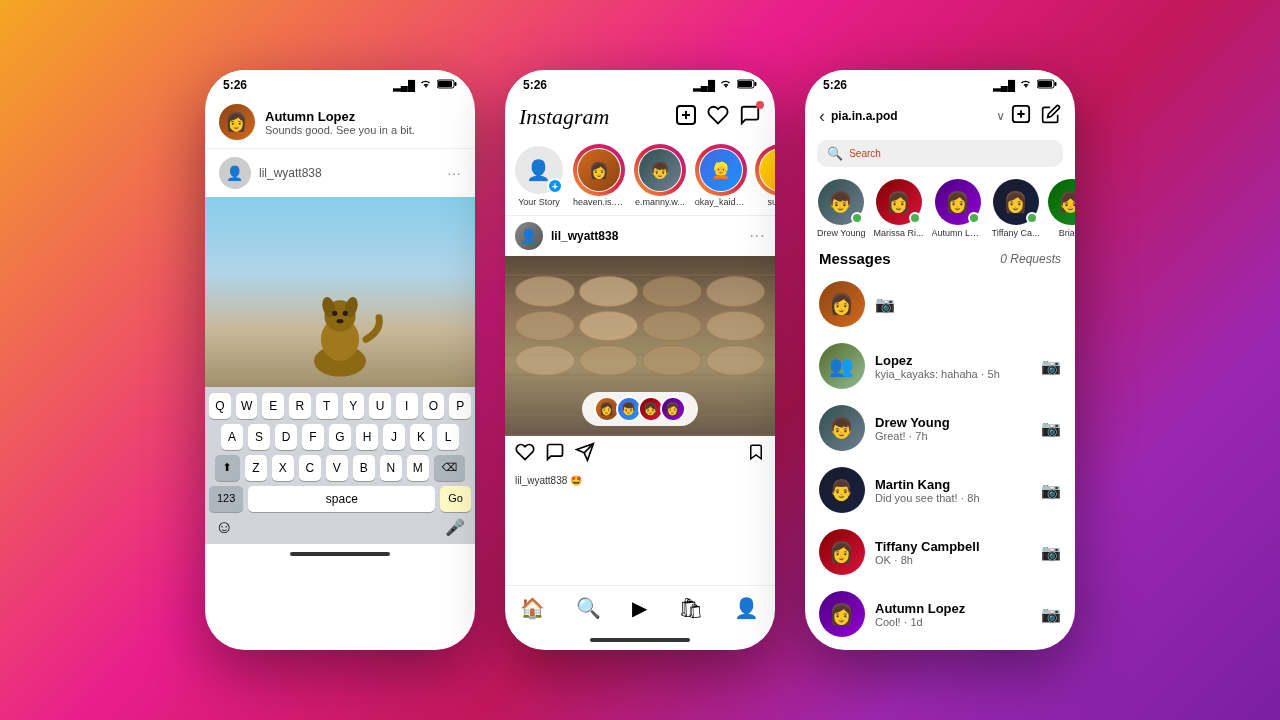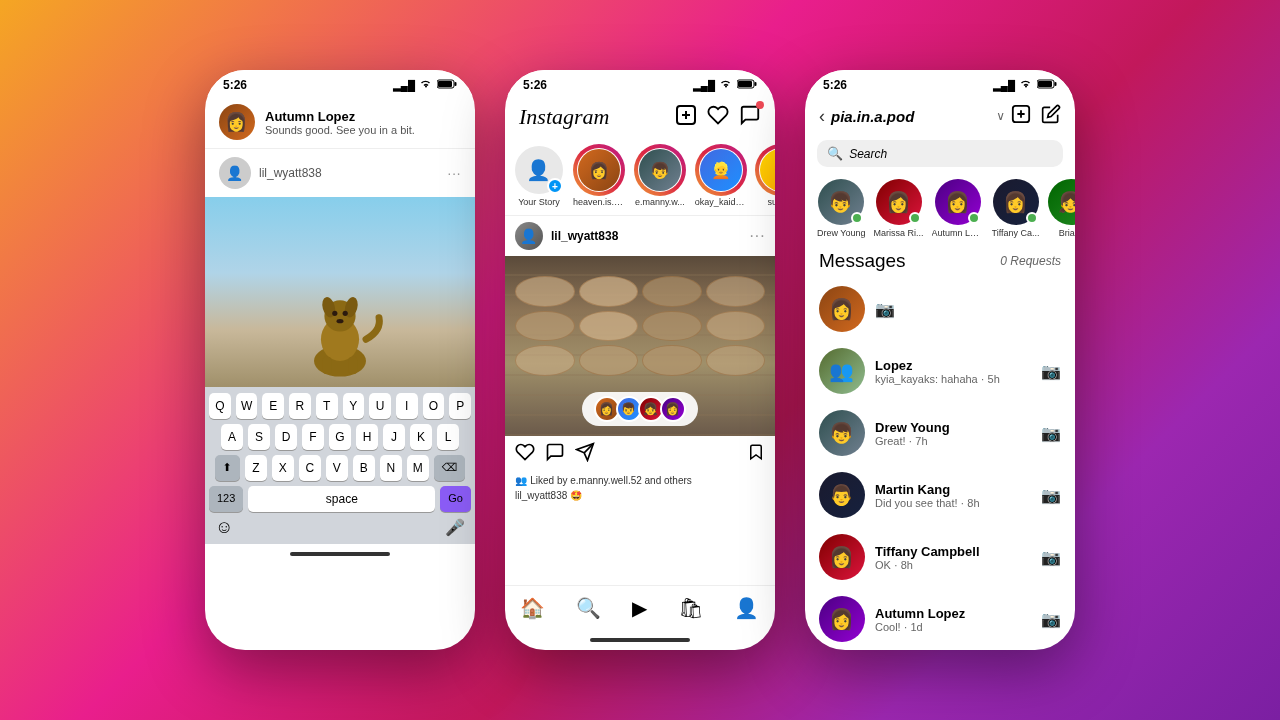--- a/index.html
+++ b/index.html
@@ -287,35 +287,35 @@
     .ig-nav-icon { font-size: 20px; }
 
     
     .dm-header {
       display: flex;
       align-items: center;
       padding: 8px 14px;
       gap: 6px;
     }
     .dm-back { font-size: 18px; color: #333; }
-    .dm-username { font-size: 15px; font-weight: 700; flex: 1; font-style: italic; }
+    .dm-username { font-size: 12px; font-weight: 700; flex: 1; }
     .dm-username-caret { font-size: 12px; color: #666; }
     .dm-header-icons { display: flex; gap: 10px; }
 
     .dm-search {
       margin: 4px 12px 8px;
       background: #efefef;
       border-radius: 10px;
       display: flex;
       align-items: center;
       padding: 6px 10px;
       gap: 6px;
     }
     .dm-search-icon { font-size: 13px; color: #999; }
-    .dm-search-text { font-size: 12px; color: #000000; font-style: italic; }
+    .dm-search-text { font-size: 10px; color: #c2410c; }
 
     .contacts-row {
       display: flex;
       gap: 8px;
       padding: 4px 12px 8px;
       overflow: hidden;
     }
     .contact-item {
       display: flex;
       flex-direction: column;
@@ -341,21 +341,21 @@
       border: 2px solid #fff;
     }
     .contact-name { font-size: 9px; color: #333; text-align: center; max-width: 52px; overflow: hidden; white-space: nowrap; text-overflow: ellipsis; }
 
     .dm-section-header {
       display: flex;
       justify-content: space-between;
       align-items: center;
       padding: 4px 14px 6px;
     }
-    .dm-section-title { font-size: 19px; font-weight: 400; }
+    .dm-section-title { font-size: 15px; font-weight: 700; }
     .dm-requests { font-size: 12px; color: #666; font-style: italic; }
 
     .dm-message-item {
       display: flex;
       align-items: center;
       padding: 8px 14px;
       gap: 10px;
     }
     .dm-msg-avatar {
       width: 46px; height: 46px;
@@ -475,21 +475,21 @@
       <div class="kb-key">C</div>
       <div class="kb-key">V</div>
       <div class="kb-key">B</div>
       <div class="kb-key">N</div>
       <div class="kb-key">M</div>
       <div class="kb-key-wide">⌫</div>
     </div>
     <div class="kb-row" style="justify-content: space-between; gap: 5px;">
       <div class="kb-key-wide">123</div>
       <div class="kb-key-space">space</div>
-      <div class="kb-key-wide" style="background:#8b5cf6;">Go</div>
+      <div class="kb-key-wide" style="background:#fef9c3;">Go</div>
     </div>
     <div class="kb-bottom-row">
       <span class="kb-emoji">☺</span>
       <span class="kb-mic">🎤</span>
     </div>
   </div>
 
   <div class="phone-home-bar">
     <div class="home-bar-line"></div>
   </div>
@@ -650,23 +650,20 @@
           <polygon points="22 2 15 22 11 13 2 9 22 2"></polygon>
         </svg>
     </span>
     <span class="feed-bookmark">
       <svg width="18" height="20" viewBox="0 0 24 24" fill="none" stroke="#000" stroke-width="2">
           <path d="M19 21l-7-5-7 5V5a2 2 0 0 1 2-2h10a2 2 0 0 1 2 2z"></path>
         </svg>
     </span>
   </div>
 
-  <div class="feed-likes">
-    <span style="font-size:10px;">👥</span> <span>Liked by e.manny.well.52 and others</span>
-  </div>
   <div class="feed-caption">lil_wyatt838 🤩</div>
 
   <div class="ig-nav" style="margin-top:auto;">
     <span class="ig-nav-icon">🏠</span>
     <span class="ig-nav-icon">🔍</span>
     <span class="ig-nav-icon">▶</span>
     <span class="ig-nav-icon">🛍</span>
     <span class="ig-nav-icon">👤</span>
   </div>
 

